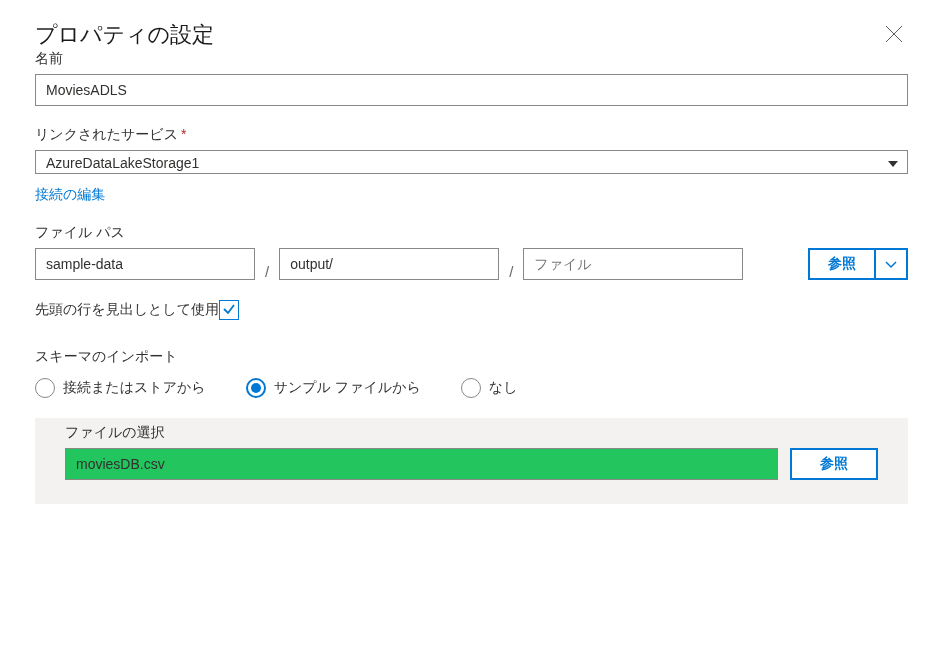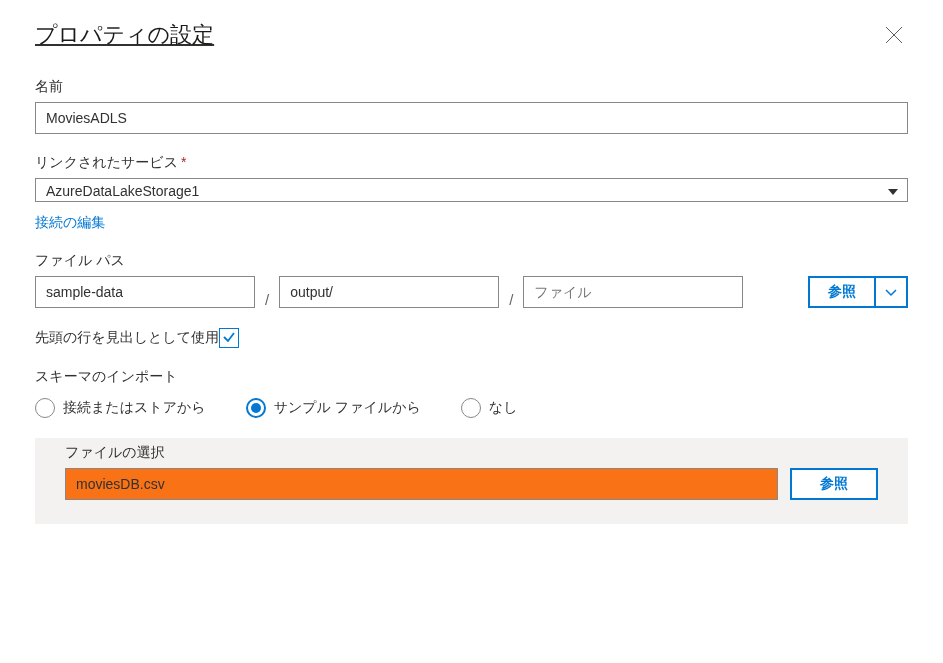--- a/index.html
+++ b/index.html
@@ -6,23 +6,21 @@
     body {
       font-family: "Segoe UI", "Yu Gothic UI", Meiryo, sans-serif;
       font-size: 14px;
       color: #323130;
       background: #fff;
       padding: 20px 35px;
     }
     .header {
       display: flex;
       justify-content: space-between;
-      align-items: flex-end;
-      margin-bottom: 28px;
-      text-decoration: underline;
+      align-items: center;
     }
     .page-title {
       font-size: 22px;
       font-weight: 400;
       color: #1b1a19;
     }
     .close-btn {
       width: 28px;
       height: 28px;
       background: none;
@@ -125,21 +123,21 @@
       color: #0078d4;
       cursor: pointer;
       display: flex;
       align-items: center;
       justify-content: center;
     }
 
     .inline-row {
       display: flex;
       align-items: center;
-      margin-bottom: 20px;
+      margin-bottom: 28px;
     }
     .checkbox {
       width: 20px;
       height: 20px;
       border: 1px solid #0078d4;
       background: #fff;
       cursor: pointer;
       display: flex;
       align-items: center;
       justify-content: center;
@@ -184,21 +182,21 @@
       padding: 6px 30px 24px 30px;
       margin-top: 18px;
     }
     .file-select-row {
       display: flex;
       align-items: center;
       gap: 12px;
     }
     .file-select-row .text-input {
       flex: 1;
-      background: #f97316;
+      background: #22c55e;
     }
     .btn-wide {
       height: 32px;
       padding: 0 28px;
       border: 2px solid #0078d4;
       background: #fff;
       color: #0078d4;
       font-size: 14px;
       font-family: inherit;
       font-weight: 600;

